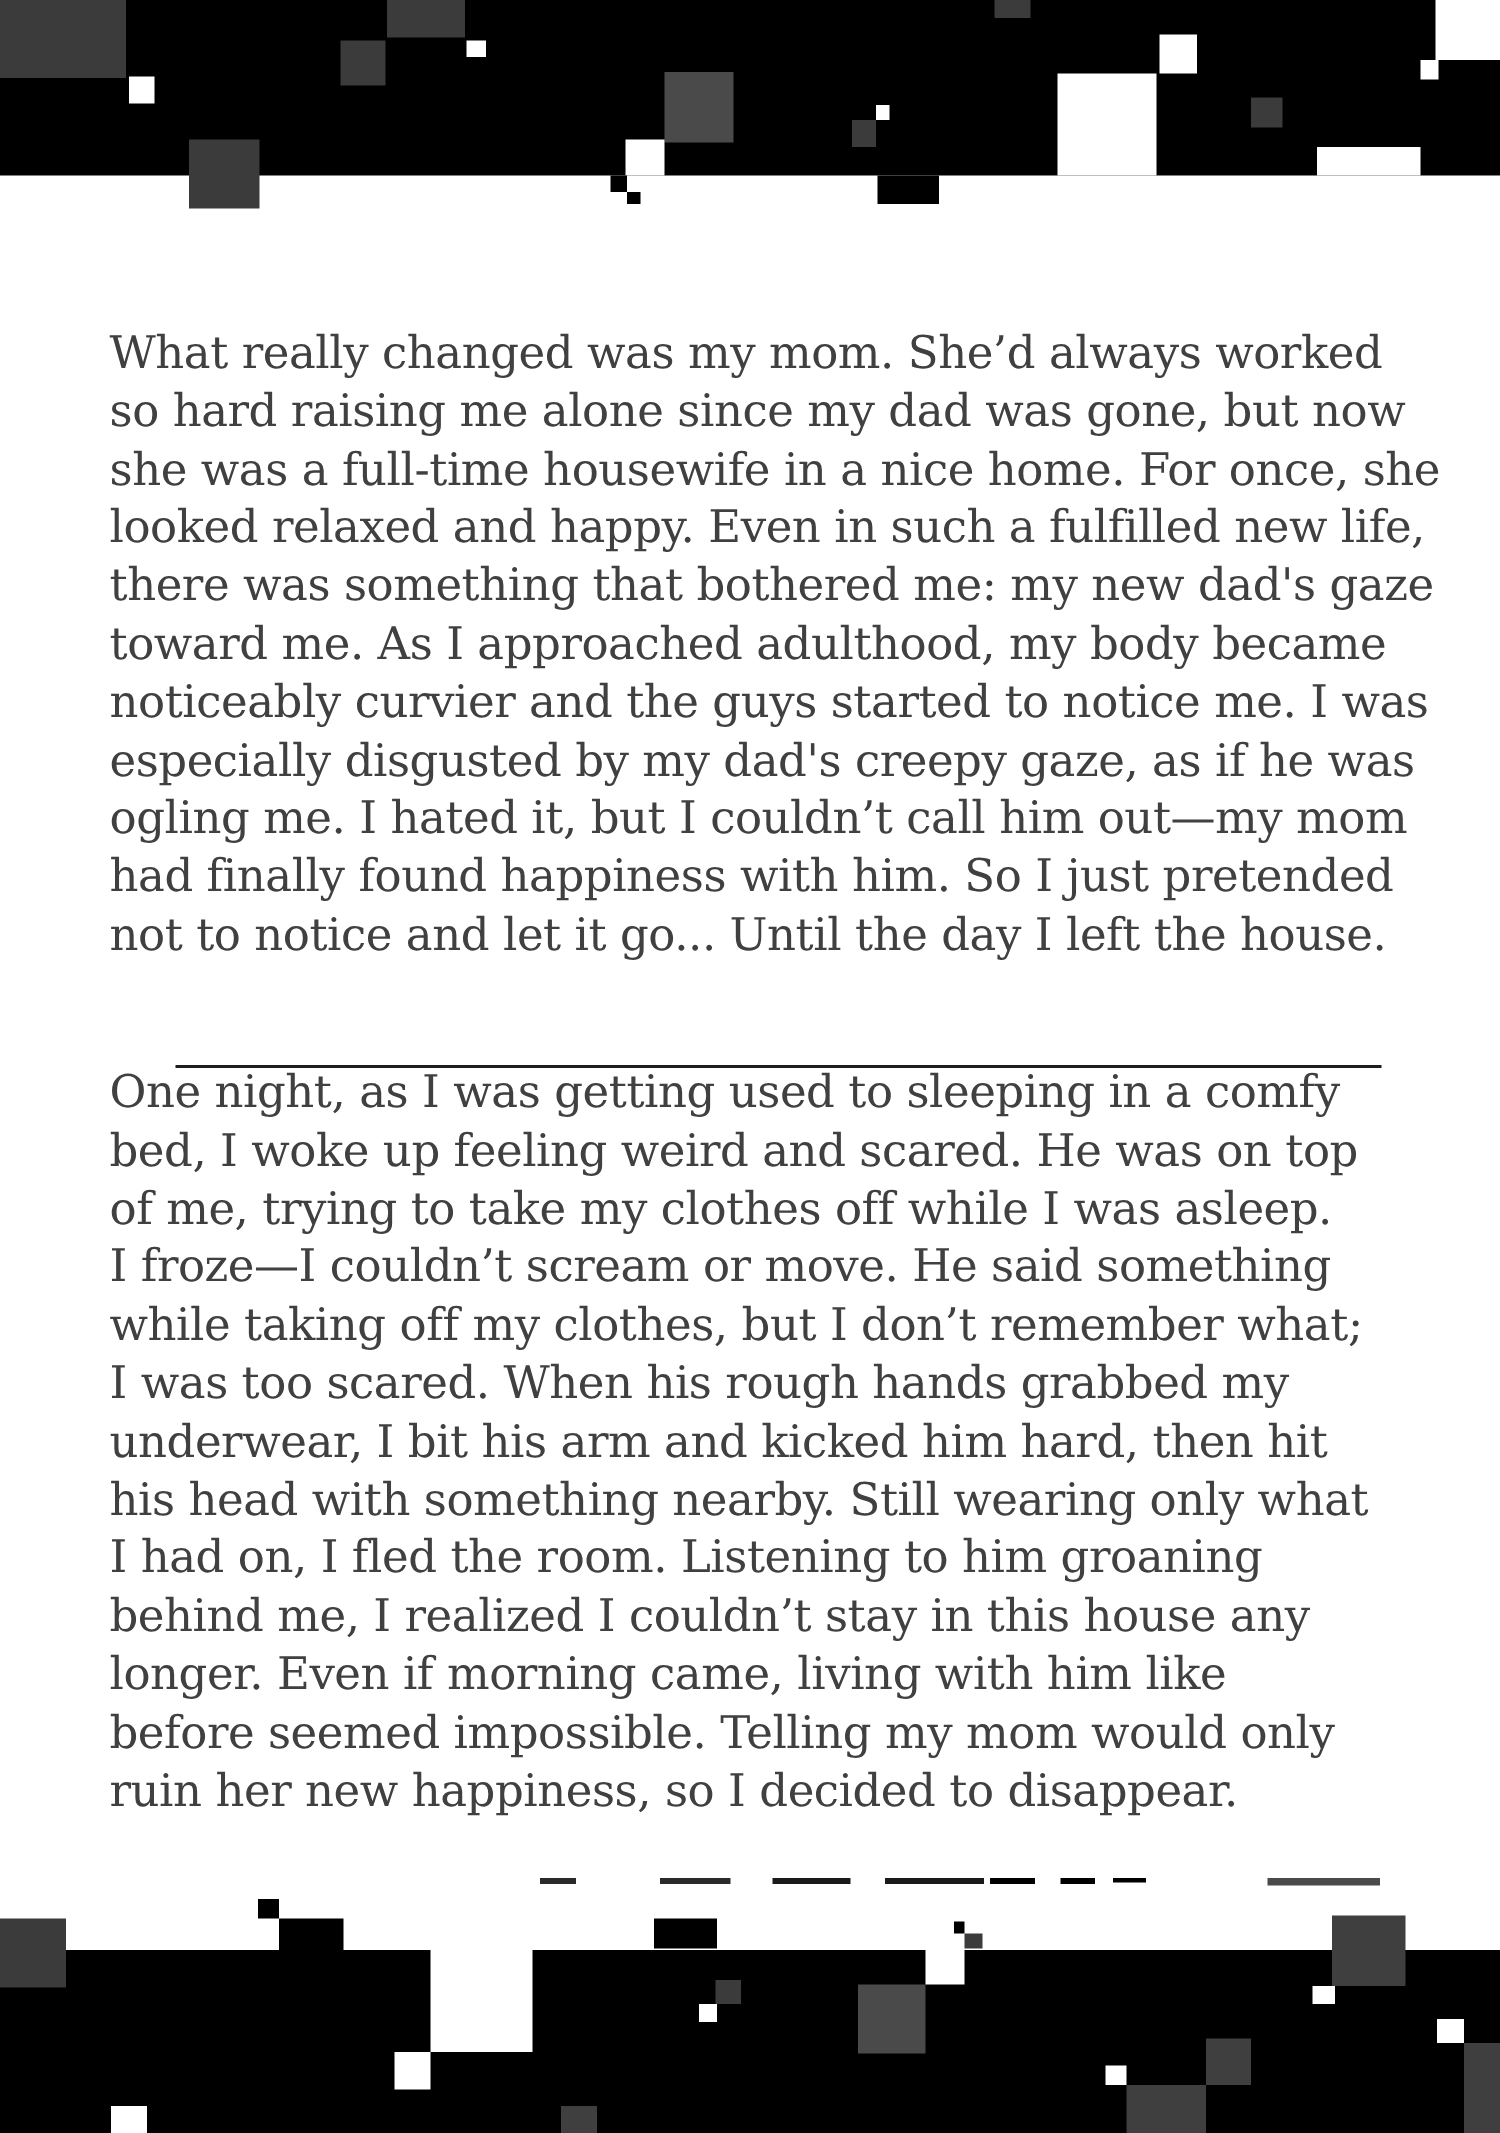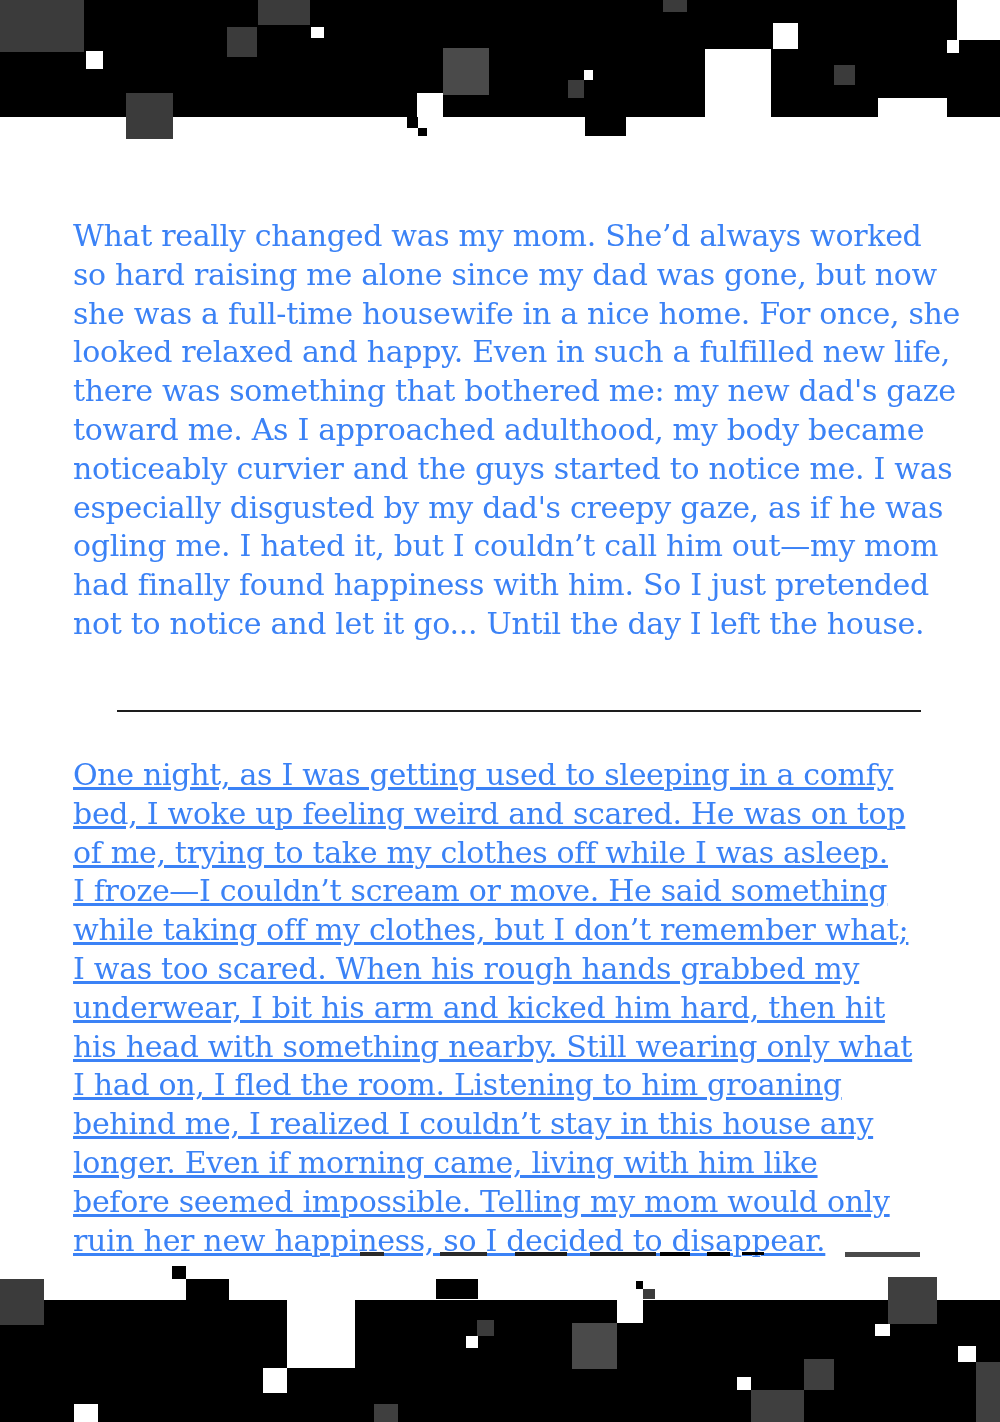--- a/index.html
+++ b/index.html
@@ -15,25 +15,25 @@
     pointer-events:none;
   }
   .blk { position:absolute; }
   .story {
     position:absolute;
     left:73px;
     width:890px;
     font-size:30px;
     line-height:38.8px;
     letter-spacing:-0.3px;
-    color:#3b82f6;
+    color:#404040;
     white-space:pre-line;
   }
   .story-1 { top:217px; }
-  .story-2 { top:756px;text-decoration:underline; }
+  .story-2 { top:710px; }
   .divider {
     position:absolute;
     left:117px; top:710px;
     width:804px; height:2px;
     background:#1d1d1d;
   }
 </style>
 </head>
 <body>
 

